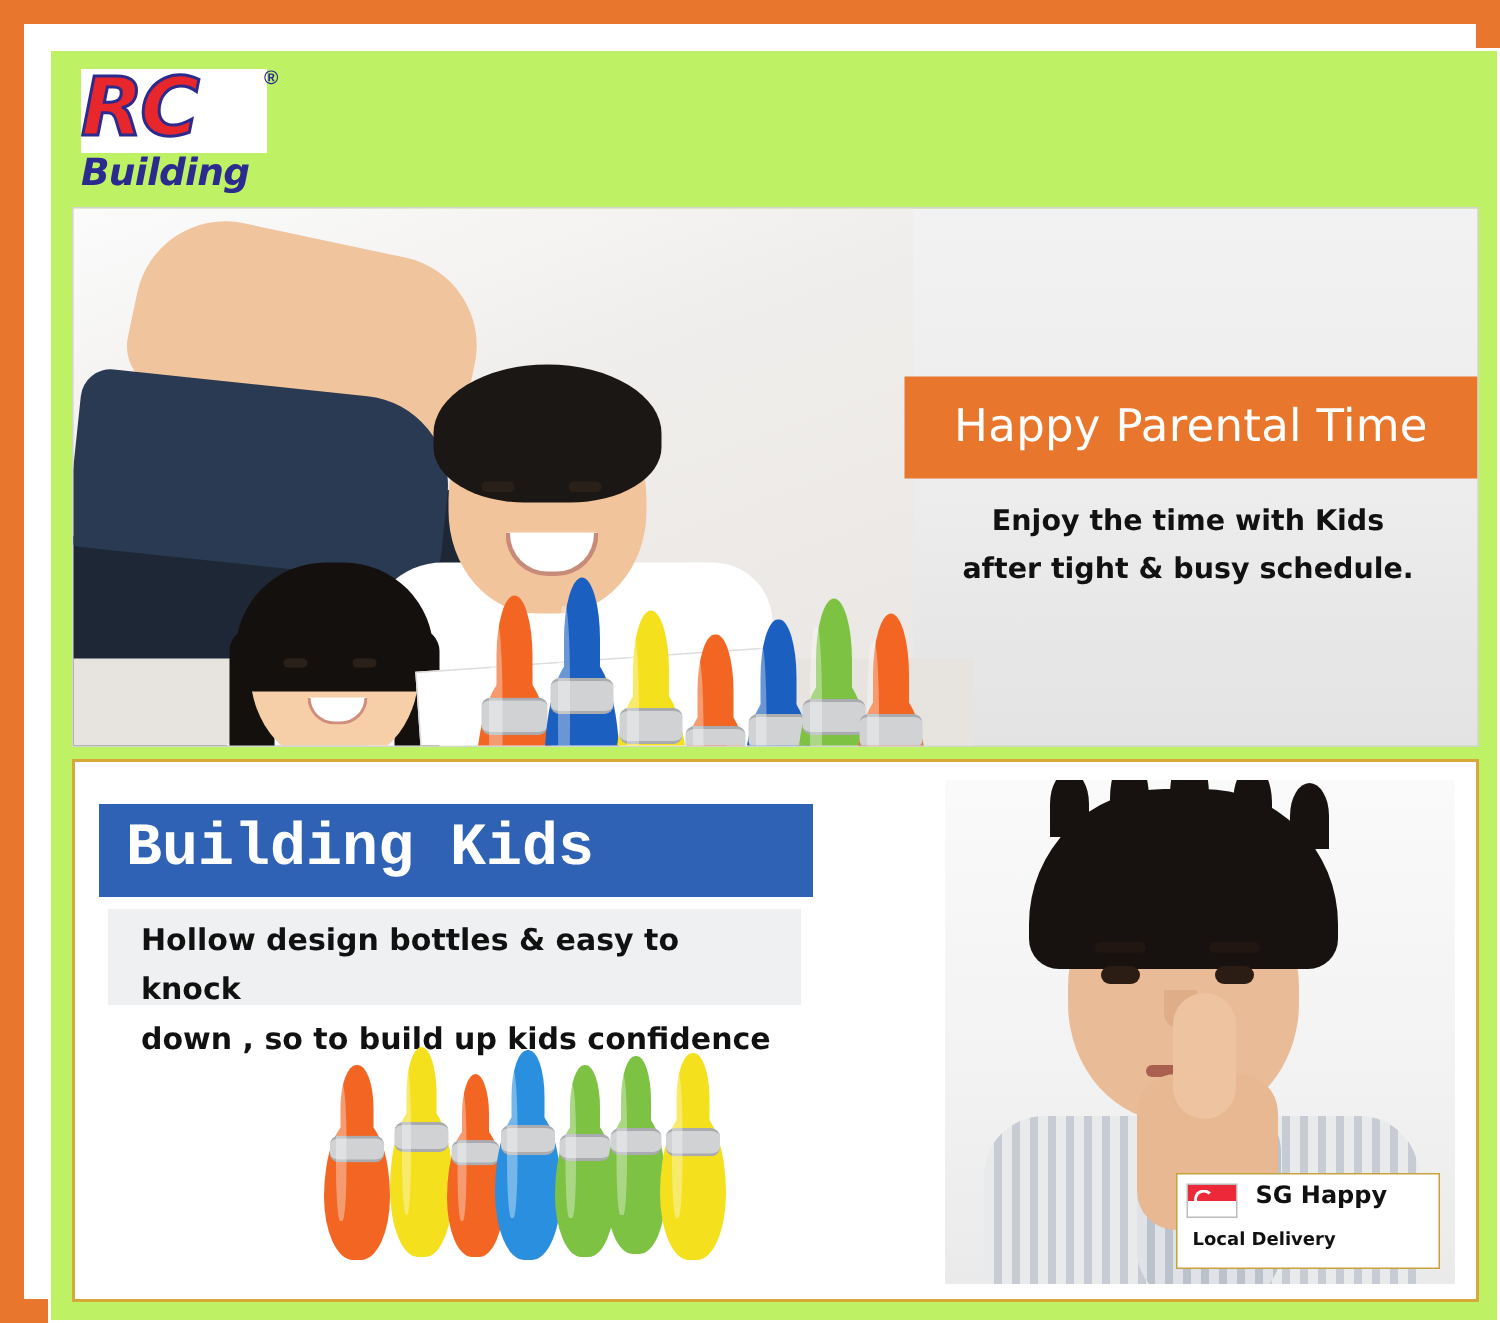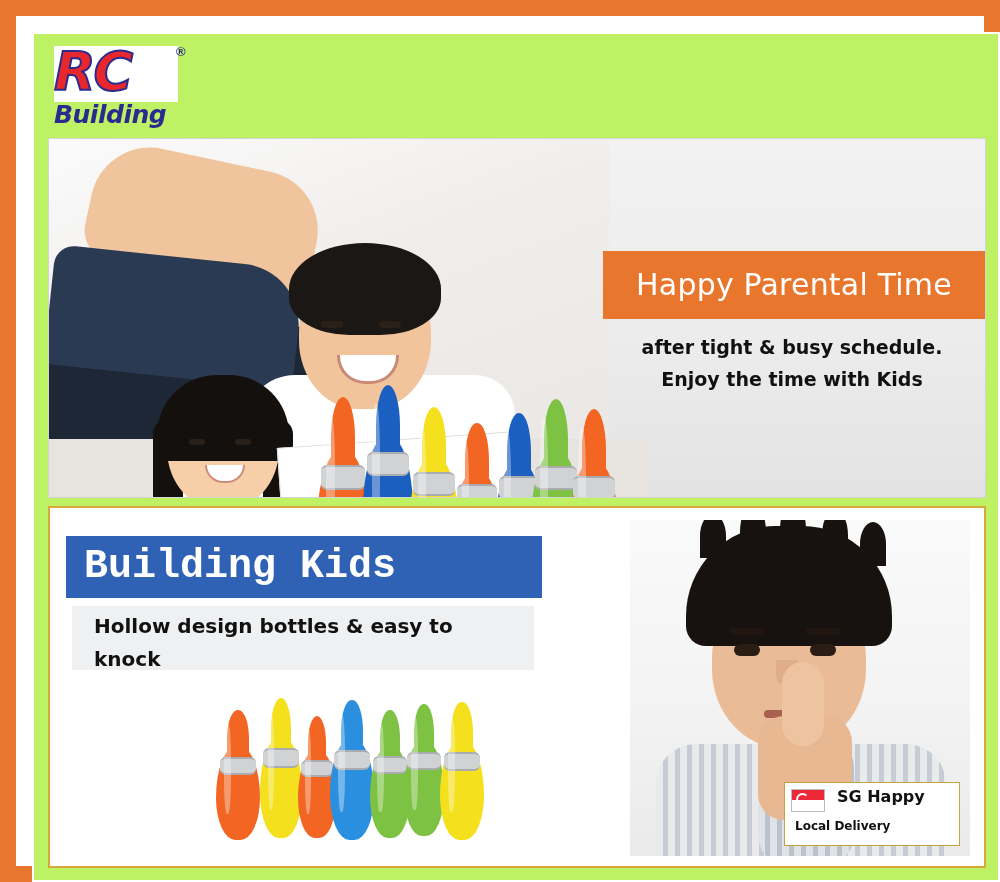--- a/index.html
+++ b/index.html
@@ -370,33 +370,34 @@
             <div class="stripe"></div>
             <div class="shine"></div>
           </div>
         </div>
 
       <div class="band-orange">
         <span>Happy Parental Time</span>
       </div>
 
       <div class="top-caption">
+        <div>Enjoy the time with Kids</div>
         <div>after tight &amp; busy schedule.</div>
-        <div>Enjoy the time with Kids</div>
       </div>
     </div>
 
     <div class="panel-bottom">
 
       <div class="band-blue">
         <span>Building Kids Confidence</span>
       </div>
 
       <div class="bottom-caption">
         <div>Hollow design bottles &amp; easy to knock</div>
+        <div>down , so to build up kids confidence</div>
       </div>
 
       <div class="pins-bottom">
           <div class="pin" style="left: 0px; top: 26px; width: 44px; height: 130px;">
             <div class="body" style="background:#f26522"></div>
             <div class="neck" style="background:#f26522"></div>
             <div class="stripe"></div>
             <div class="shine"></div>
           </div>
           <div class="pin" style="left: 44px; top: 14px; width: 42px; height: 140px;">

